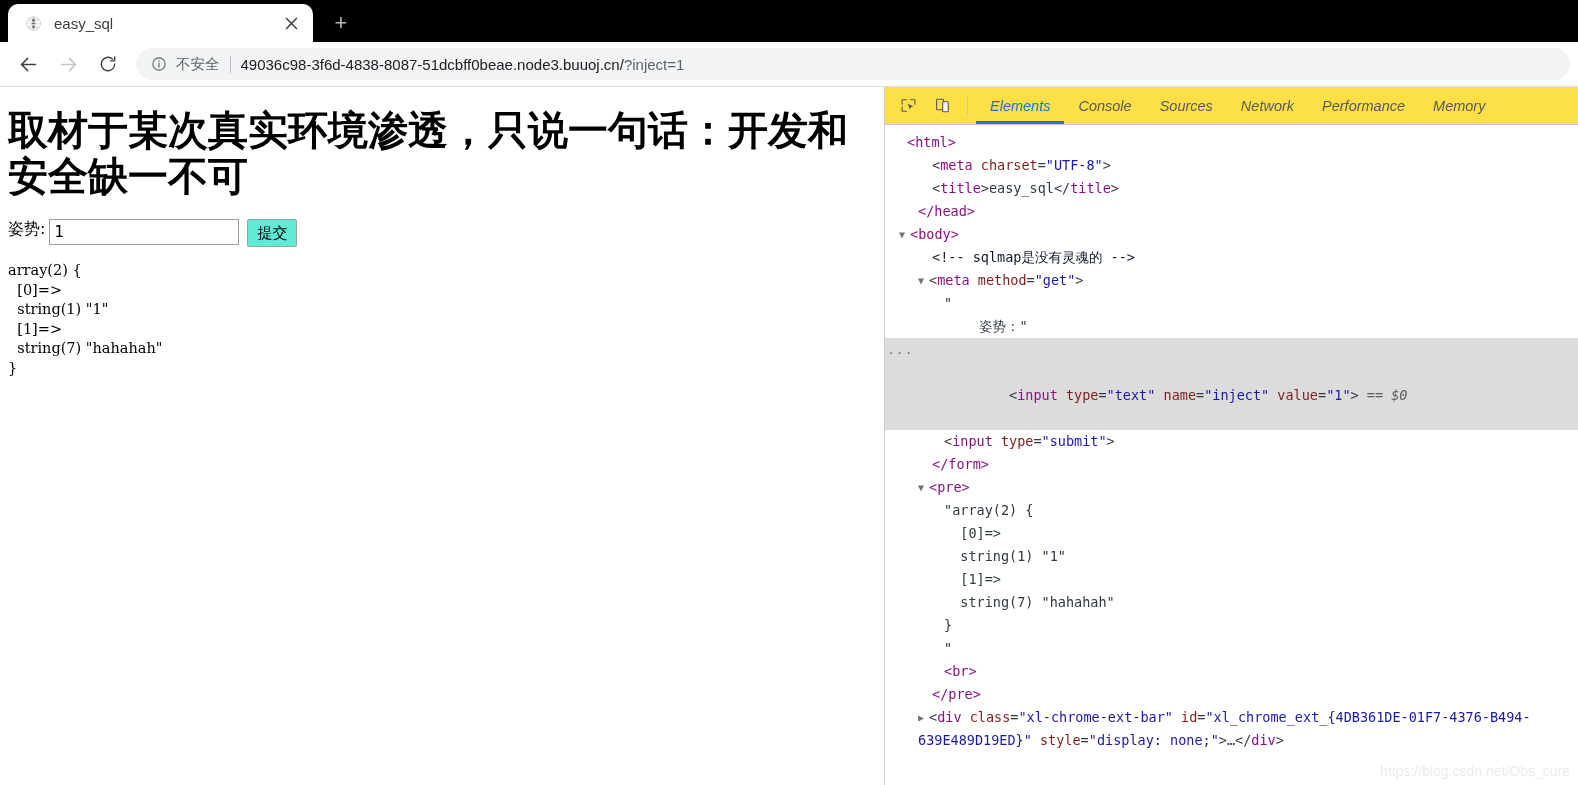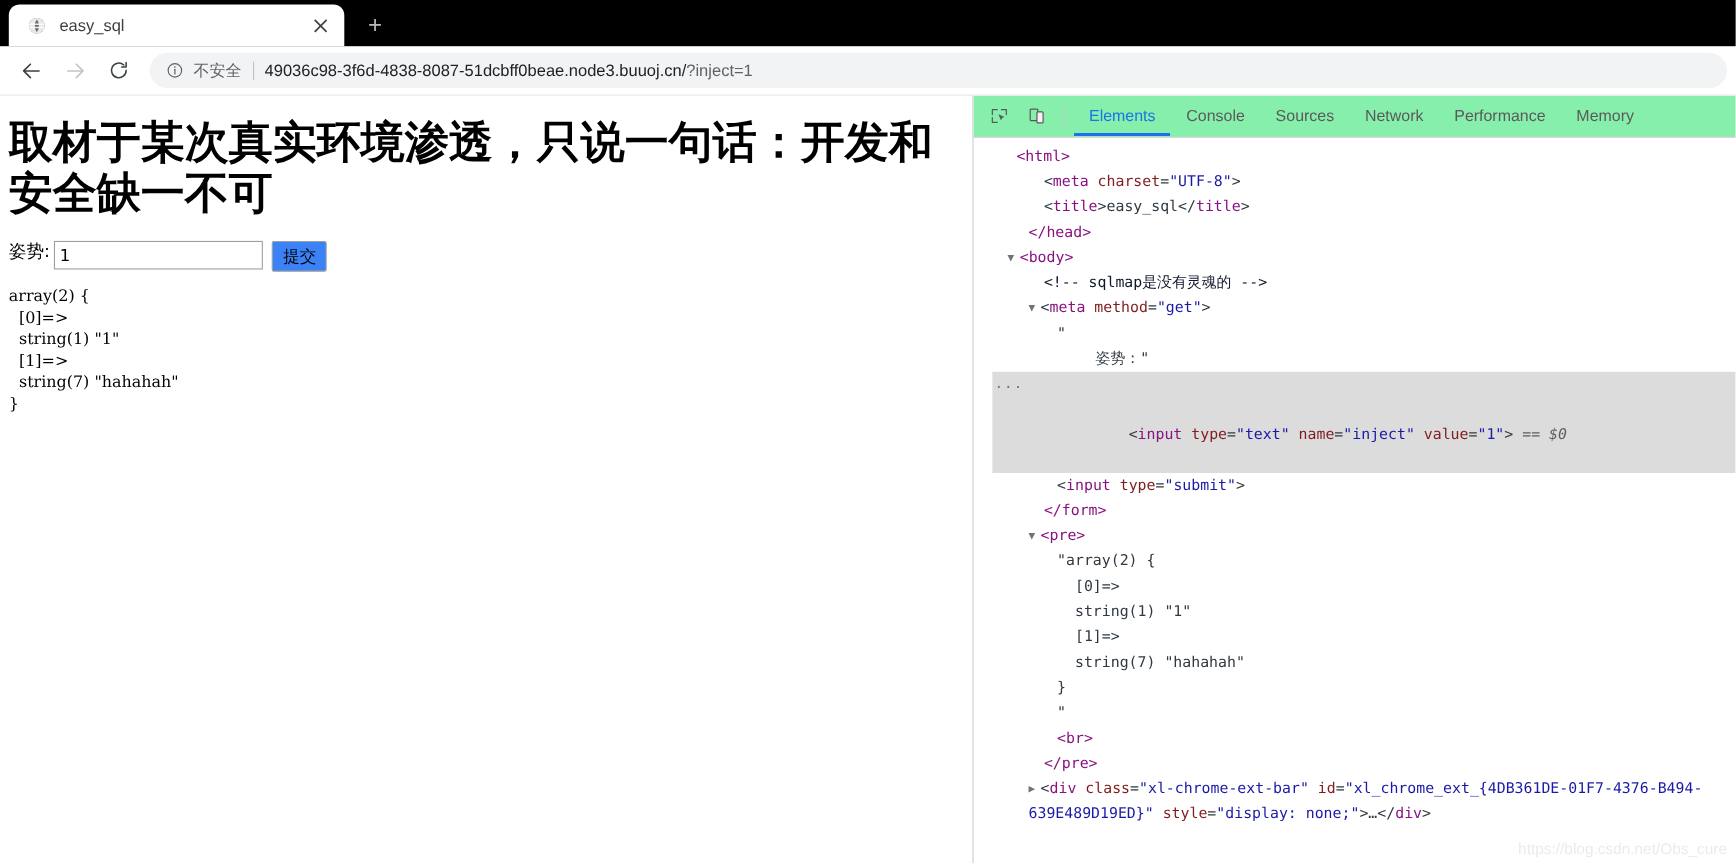--- a/index.html
+++ b/index.html
@@ -145,21 +145,21 @@
     padding: 1px 4px;
     font-family: "DejaVu Sans", sans-serif;
     color: #000;
     outline: none;
   }
   .submit-btn {
     margin-left: 8px;
     height: 28px;
     padding: 2px 9px;
     border: 1px solid #a0a0a0;
-    background: #3b82f6;
+    background: #5eead4;
     font-size: 15px;
     font-family: "DejaVu Sans", sans-serif;
     color: #000;
     border-radius: 2px;
   }
   .page-pre {
     font-family: "DejaVu Serif", serif;
     font-size: 14.5px;
     line-height: 1.35;
     margin: 12px 0 0 0;
@@ -171,24 +171,25 @@
   .devtools {
     flex: 1;
     border-left: 1px solid #cdcdcd;
     background: #ffffff;
     display: flex; flex-direction: column;
     position: relative;
     overflow: hidden;
   }
   .dt-tabbar {
     height: 38px;
-    background: #86efac;
+    background: #fde047;
     border-bottom: 1px solid #cdcdcd;
     display: flex; align-items: stretch;
     flex: 0 0 38px;
+    font-style: italic;
   }
   .dt-iconbtn {
     width: 34px;
     display: flex; align-items: center; justify-content: center;
     flex: 0 0 34px;
   }
   .dt-iconbtn:first-child { margin-left: 6px; }
   .dt-vsep {
     width: 1px; background: #c7c7c7;
     margin: 9px 8px 9px 8px;
@@ -209,21 +210,20 @@
 
   .dt-tree {
     flex: 1;
     overflow: hidden;
     padding: 6px 0 0 0;
     font-family: "DejaVu Sans Mono", monospace;
     font-size: 13.5px;
     line-height: 23px;
     color: #303942;
     position: relative;
-    margin-left: 17px;
   }
   .dt-row {
     position: relative;
     white-space: pre;
     padding-left: 14px;
     min-height: 23px;
   }
   .dt-row.sel { background: #dcdcdc; }
   .dt-row .gutter {
     position: absolute;

